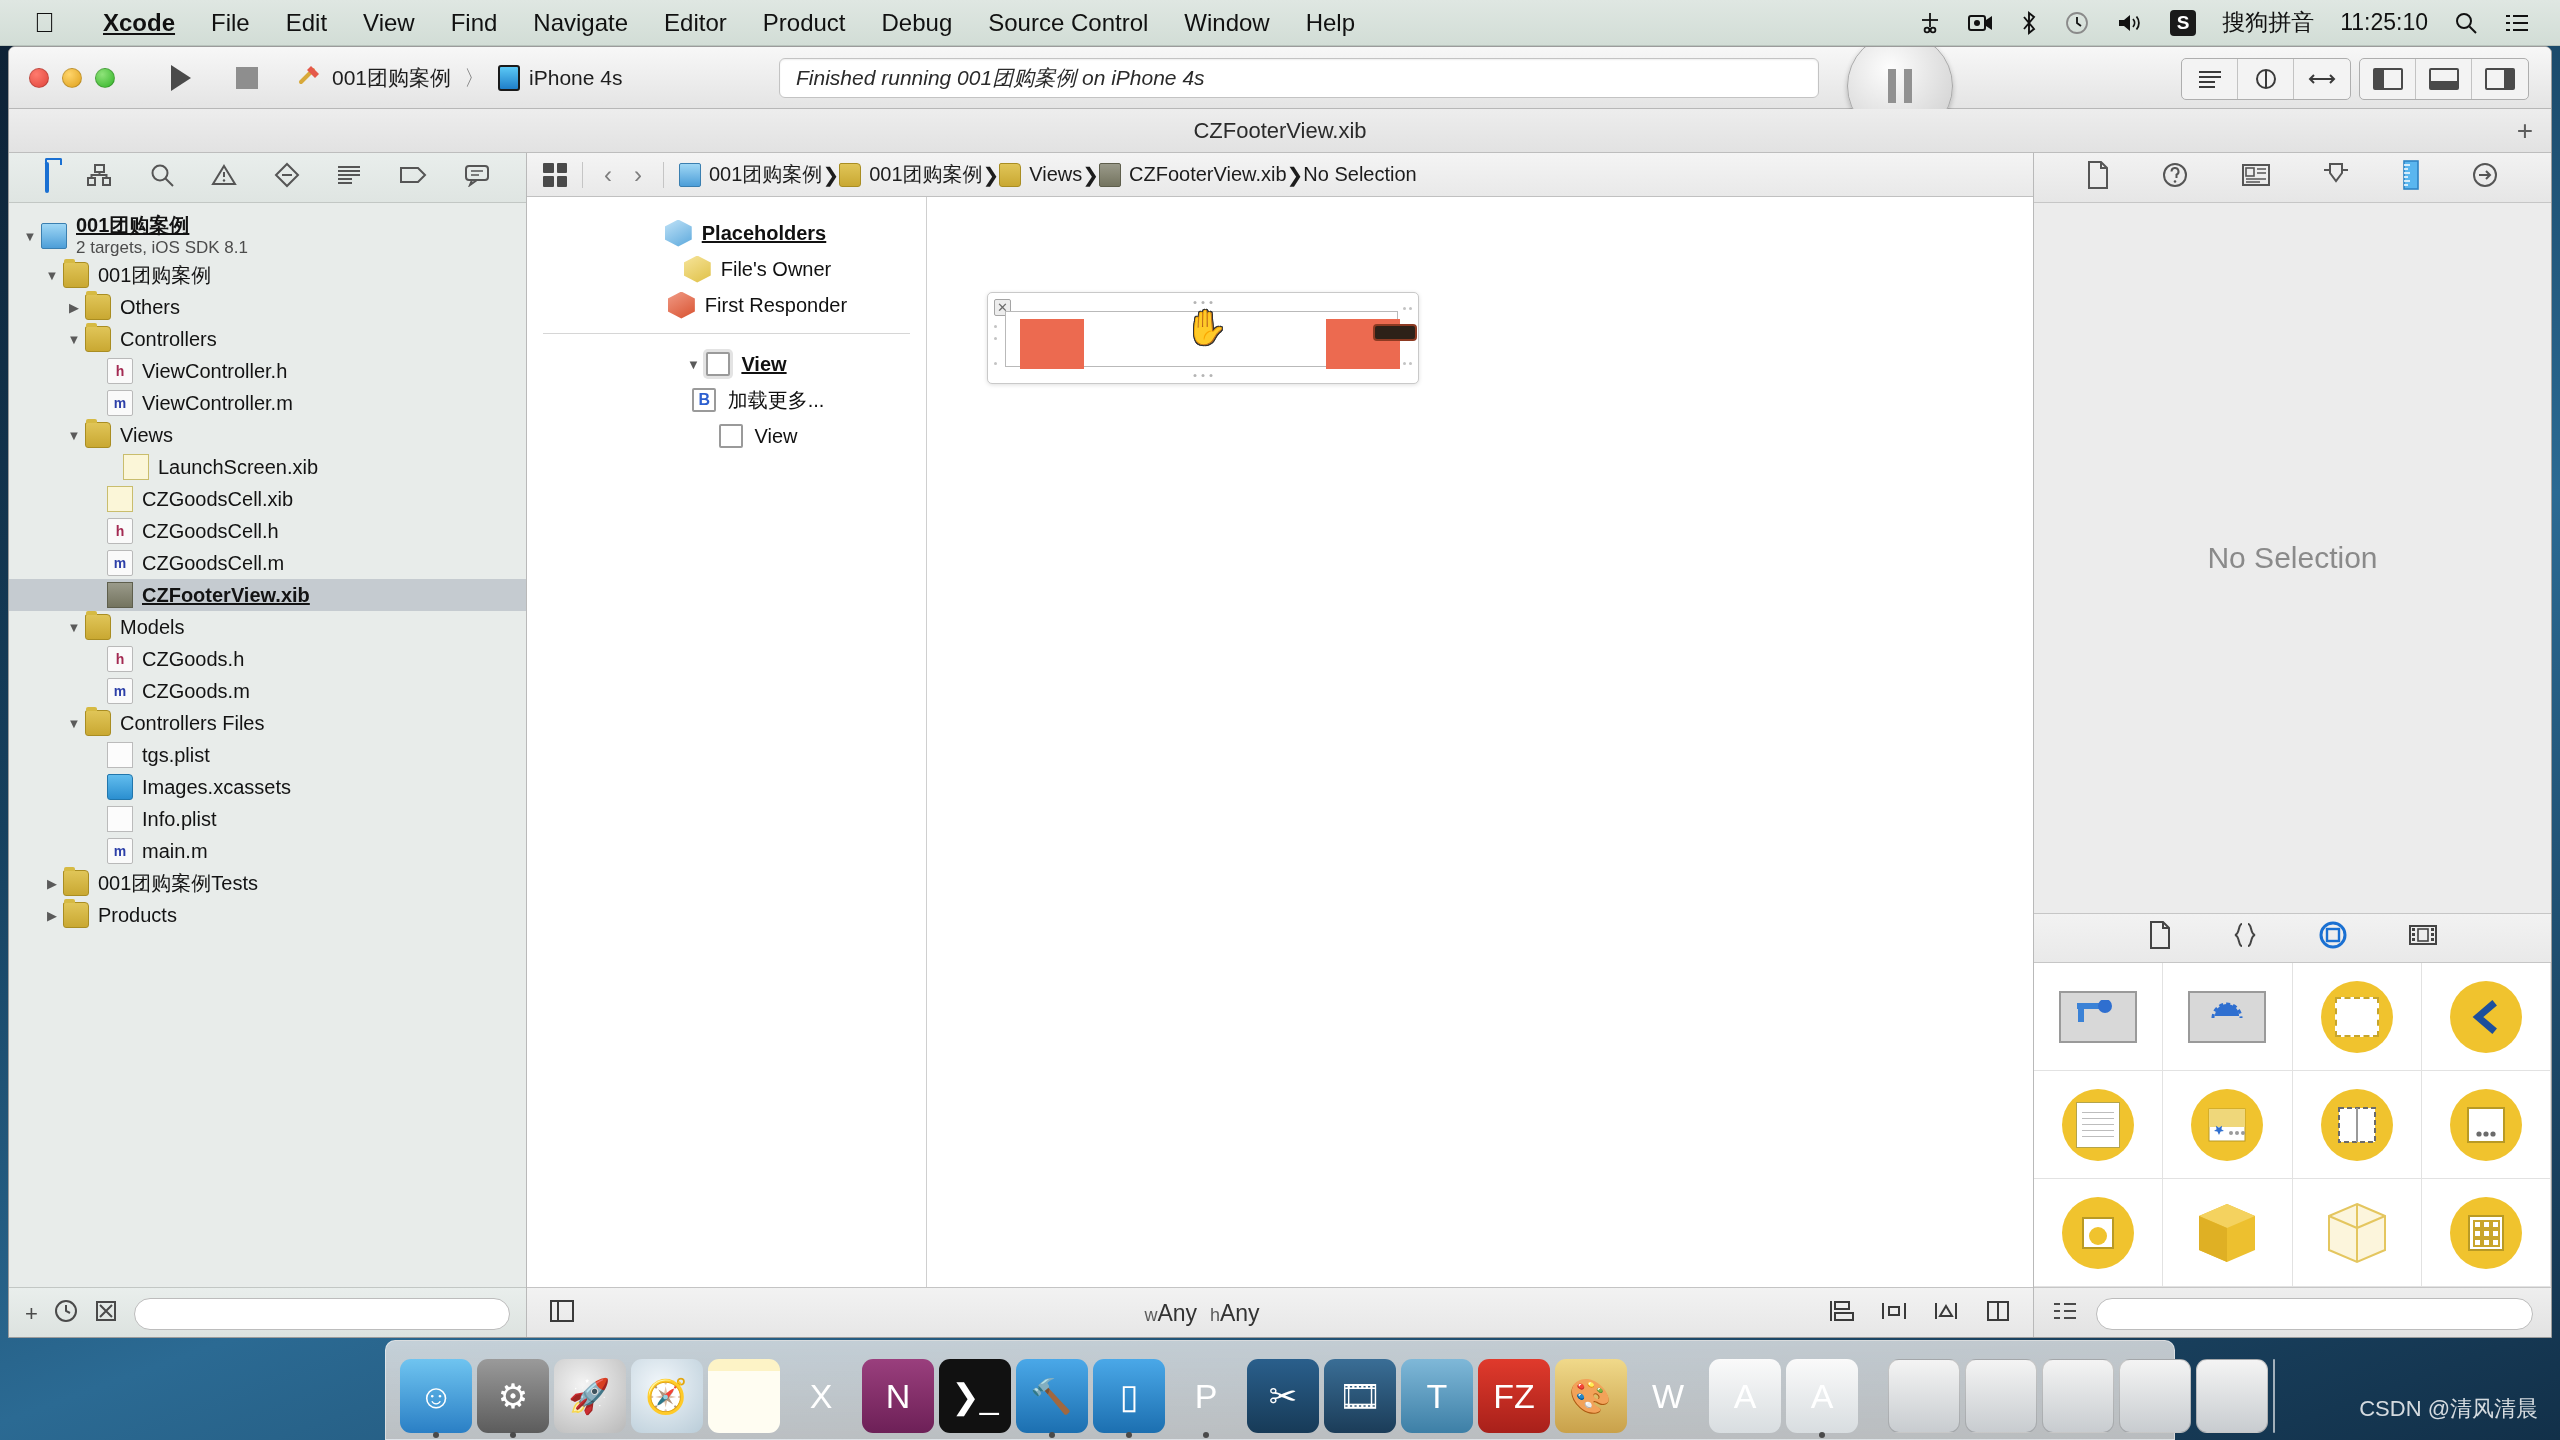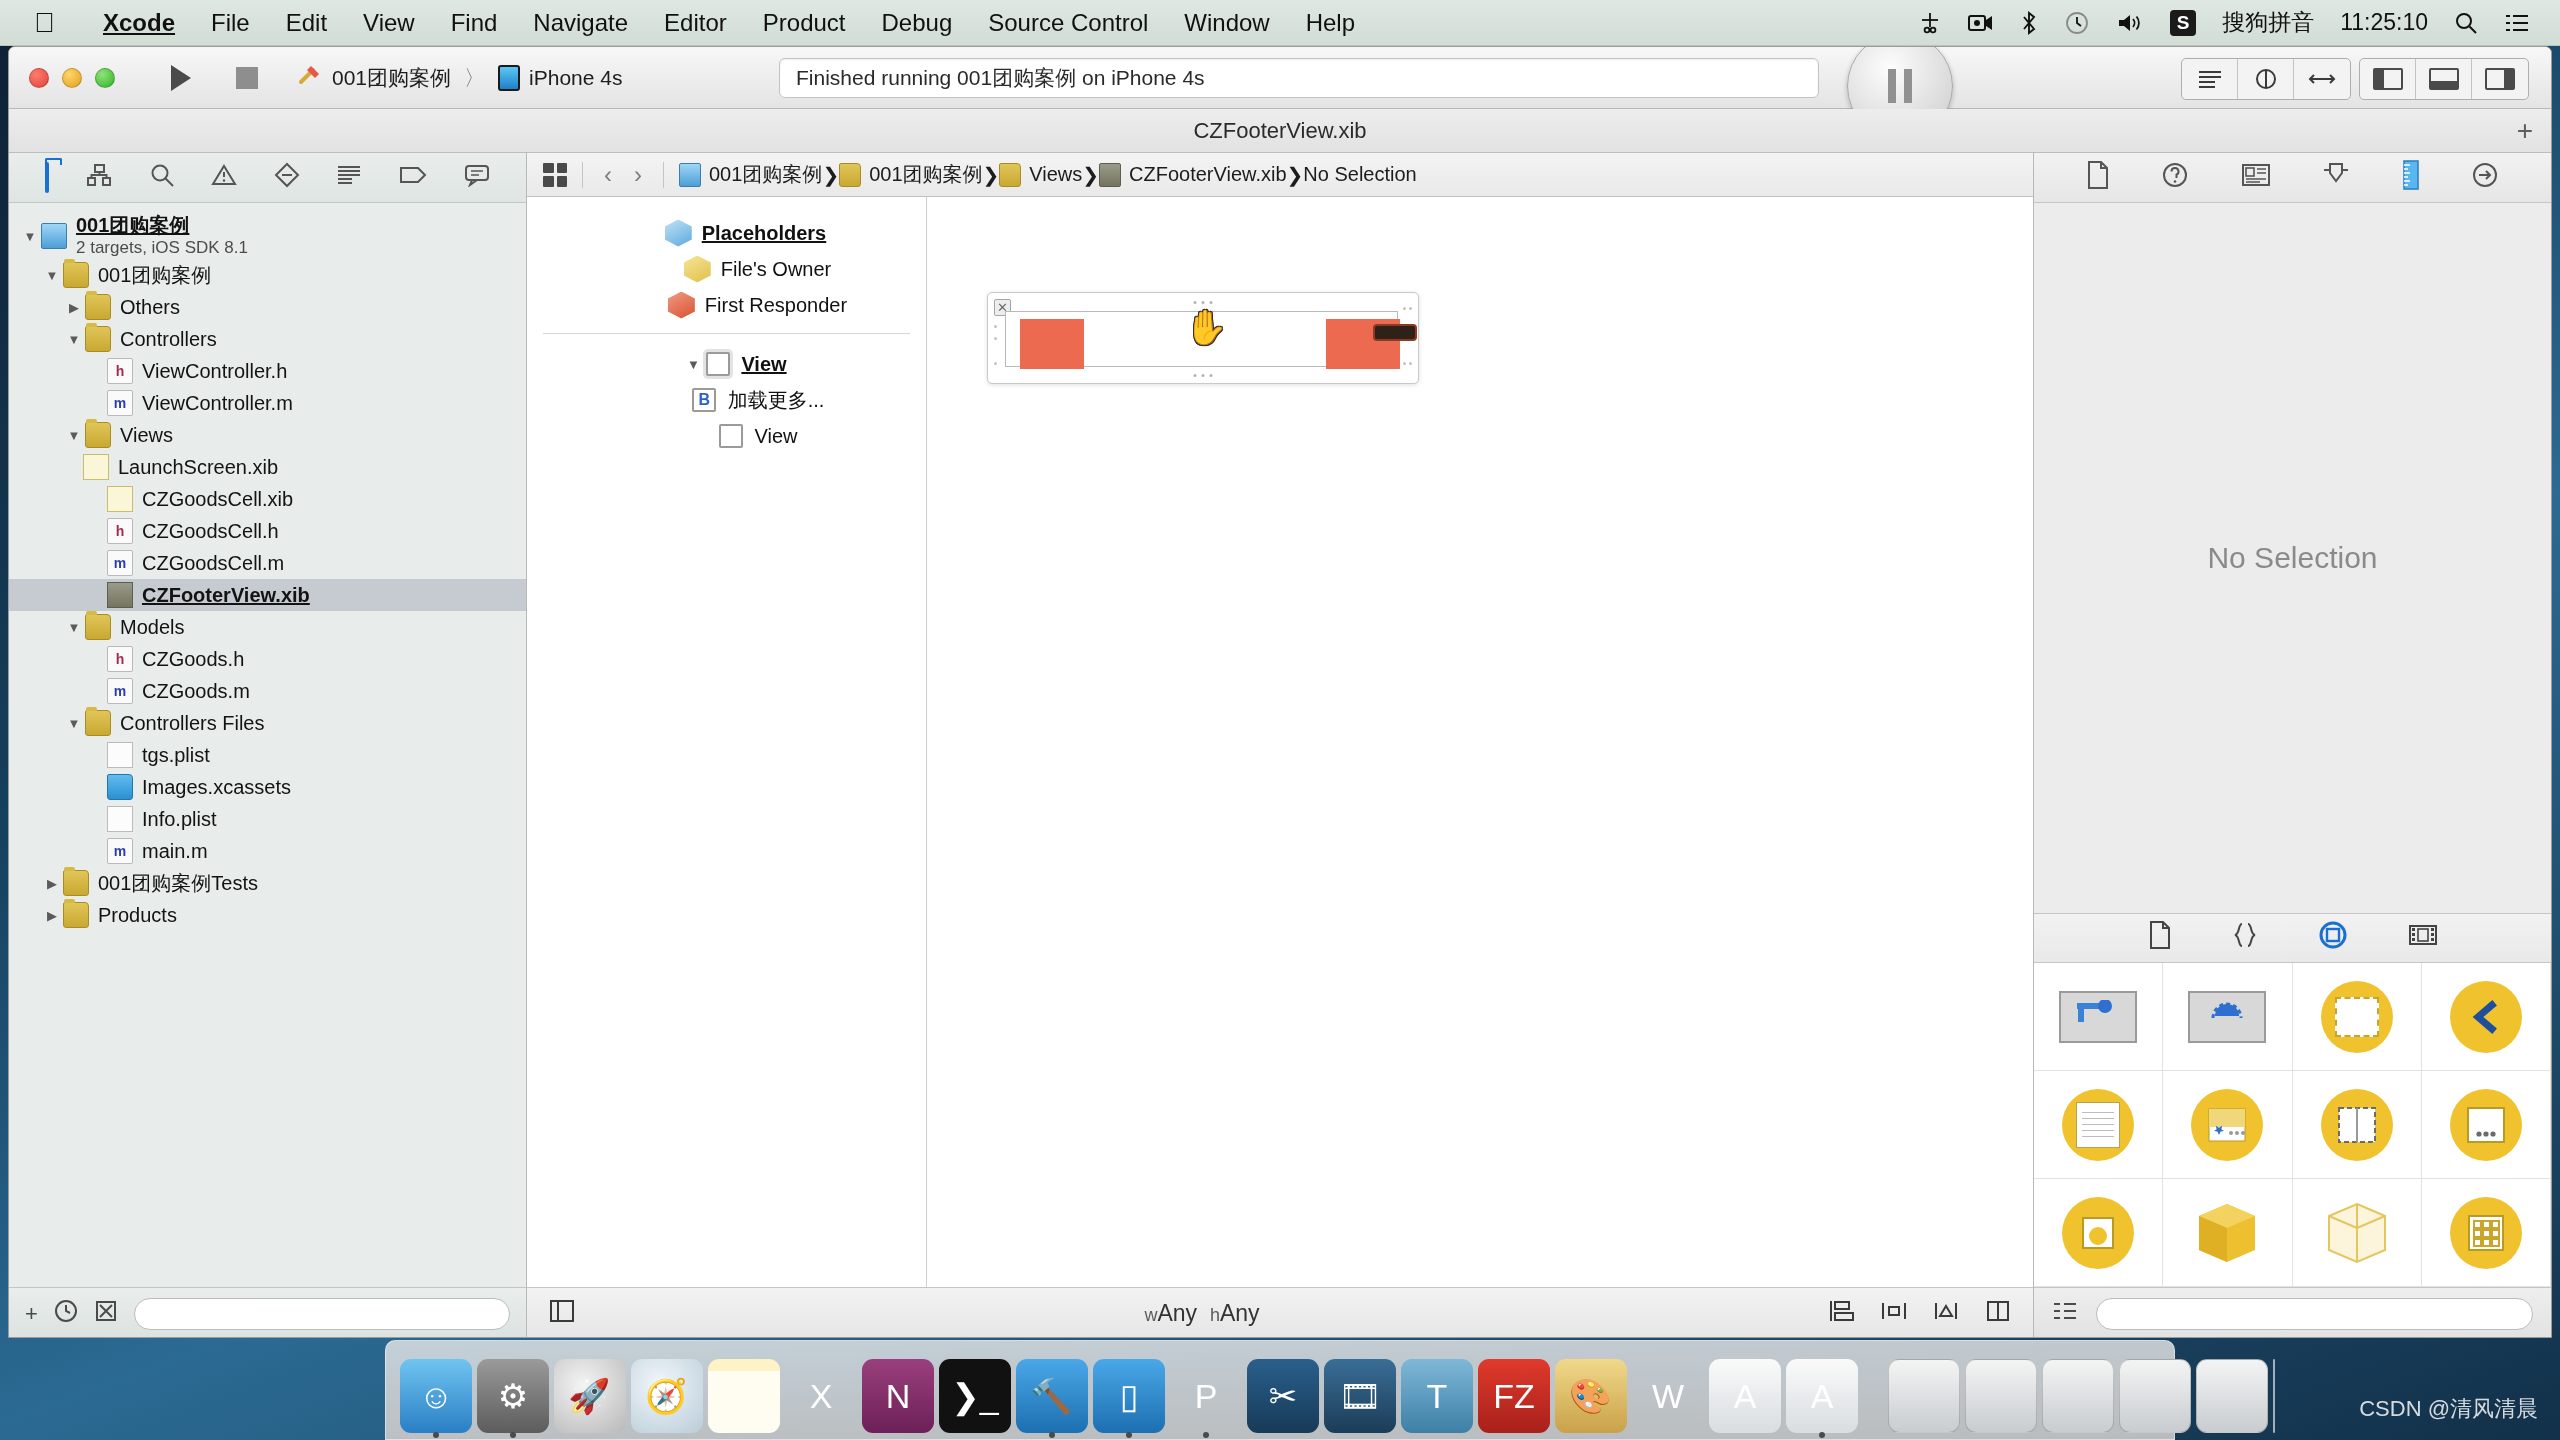--- a/index.html
+++ b/index.html
@@ -79,20 +79,21 @@
     width: 22px; height: 26px; border-radius: 3px;
     background: linear-gradient(180deg,#5bc8f5,#1f7fc9);
     border: 2px solid #1a1a1a; position: relative;
   }
   .statusfield {
     position: absolute; left: 770px; top: 11px; width: 1040px; height: 40px;
     background: #fff; border: 1px solid #c3c3c3; border-radius: 6px;
     display: flex; align-items: center; padding-left: 16px;
     font-size: 21px; color: #2a2a2a;
     box-shadow: inset 0 1px 2px rgba(0,0,0,.07);
+    font-style: italic;
   }
   .activity-ring {
     position: absolute; left: 1838px; top: -14px;
     width: 106px; height: 106px; border-radius: 50%;
     background: radial-gradient(circle at 40% 33%, #fdfdfd, #d8d8d8 72%, #c2c2c2);
     border: 1px solid #a8a8a8;
     display: flex; align-items: center; justify-content: center;
     box-shadow: 0 2px 5px rgba(0,0,0,.22);
   }
   .pause-glyph { display: flex; gap: 8px; }
@@ -549,21 +550,21 @@
               <span class="fico f-doc f-m">
                 <span class="lt">m</span>
               </span>
               <span class="rowtext"><span class="">ViewController.m</span></span>
             </div>
             <div class="row" style="padding-left: 54px;">
               <span class="tw">▼</span>
               <span class="fico f-folder"></span>
               <span class="rowtext"><span class="">Views</span></span>
             </div>
-            <div class="row" style="padding-left: 52px;">
+            <div class="row" style="padding-left: 92px;">
               <span class="tw none"></span>
               <span class="fico f-xib"></span>
               <span class="rowtext"><span class="">LaunchScreen.xib</span></span>
             </div>
             <div class="row" style="padding-left: 76px;">
               <span class="tw none"></span>
               <span class="fico f-xib"></span>
               <span class="rowtext"><span class="">CZGoodsCell.xib</span></span>
             </div>
             <div class="row" style="padding-left: 76px;">

